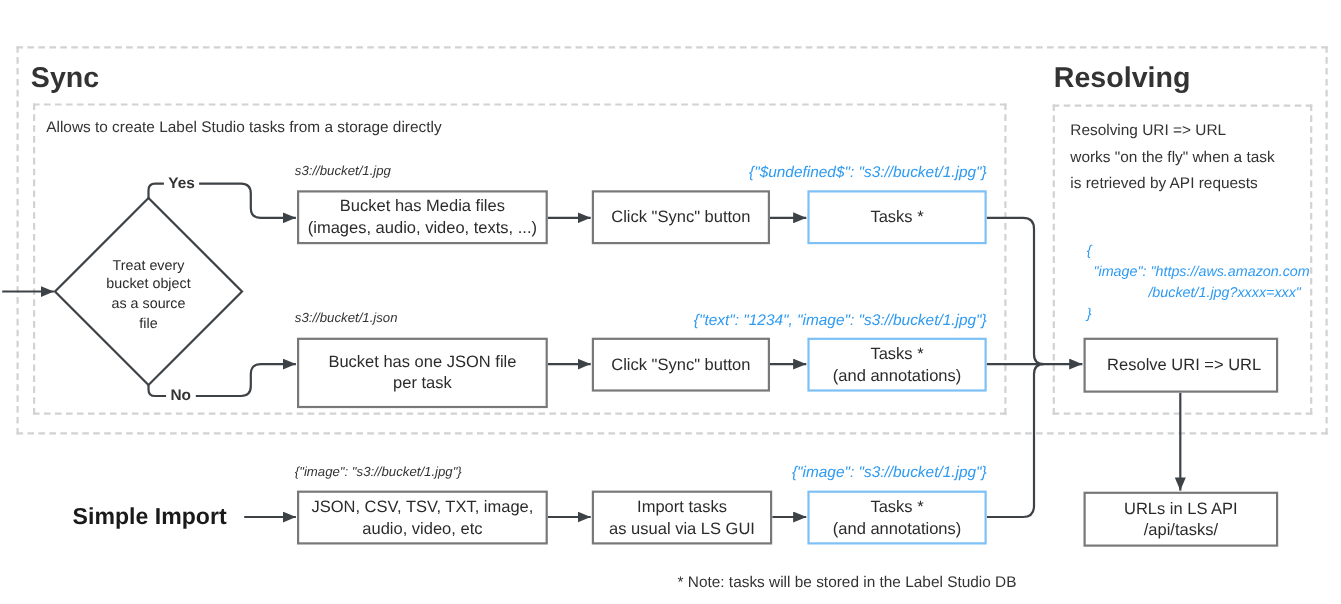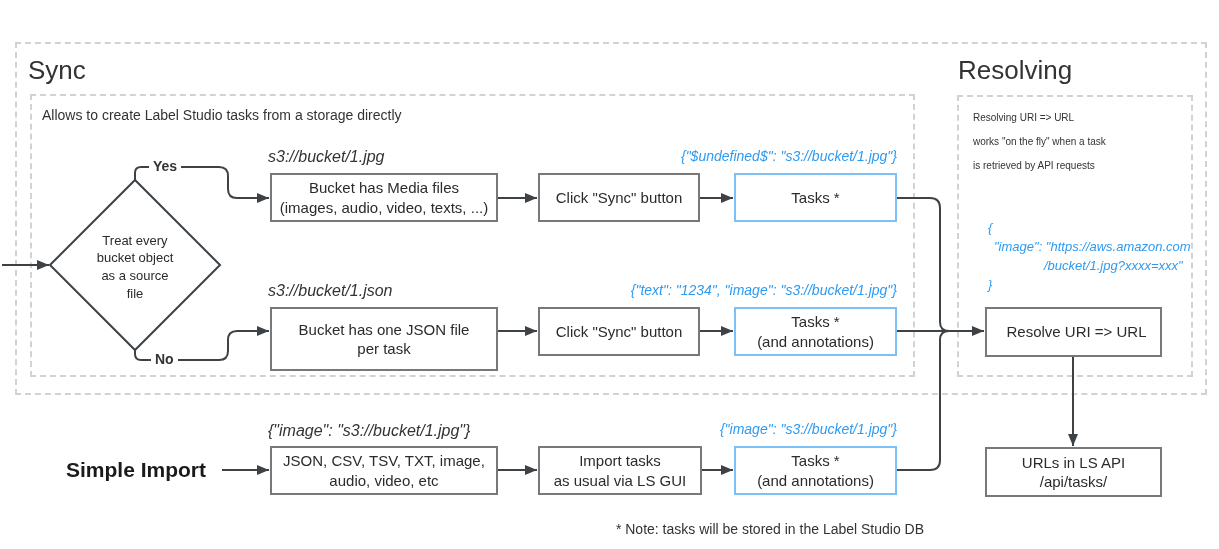--- a/index.html
+++ b/index.html
@@ -3,31 +3,31 @@
 <meta charset="utf-8">
 <style>
   * { margin:0; padding:0; box-sizing:border-box; }
   html,body { background:#ffffff; }
   body { font-family:"Liberation Sans","DejaVu Sans",sans-serif; color:#2b2b2b; }
   #canvas { position:relative; width:1219px; height:549px; background:#ffffff; overflow:hidden; }
 
   .dashed { position:absolute; border:2px dashed #d2d2d2; background:transparent; }
 
   .h-title { position:absolute; font-size:21px; font-weight:bold; color:#1a1a1a; white-space:nowrap; }
-  .h-section { position:absolute; font-size:26px; font-weight:400; color:#333; white-space:nowrap; }
+  .h-section { position:absolute; font-size:26px; font-weight:700; color:#333; white-space:nowrap; }
   .desc { position:absolute; font-size:14px; color:#333; white-space:pre-line; }
 
   svg.flow { position:absolute; left:0; top:0; width:1219px; height:549px; }
 
   .box { position:absolute; background:#fff; border:2px solid #787878; display:flex; align-items:center;
          justify-content:center; text-align:center; font-size:15px; line-height:1.3; color:#2b2b2b;
          white-space:pre-line; padding:2px 6px; }
   .box.blue { border-color:#7cc0f5; }
 
-  .uri-label { position:absolute; font-size:16px; font-style:italic; color:#333; white-space:nowrap; }
+  .uri-label { position:absolute; font-size:12px; font-style:italic; color:#333; white-space:nowrap; }
   .json-label { position:absolute; font-size:14px; font-style:italic; color:#2d9af2; white-space:nowrap; }
 
   .diamond-label { position:absolute; left:70px; top:228px; width:130px; height:78px; display:flex;
                    align-items:center; justify-content:center; text-align:center; font-size:13px;
                    line-height:1.35; color:#2b2b2b; white-space:pre-line; }
   .branch-label { position:absolute; background:#fff; padding:0 4px; font-size:14px; color:#333;font-weight:bold; }
 
   .code { position:absolute; left:988px; top:218px; font-size:13px; font-style:italic;
           color:#2d9af2; line-height:19px; }
   .code .l2 { padding-left:6px; }
@@ -42,21 +42,21 @@
 
   <div class="dashed" style="left:15px; top:42px; width:1192px; height:353px;"></div>
   <div class="dashed" style="left:30px; top:94px; width:885px; height:283px;"></div>
   <div class="dashed" style="left:957px; top:95px; width:236px; height:282px;"></div>
 
   <div class="h-section" style="left:28px; top:55px;">Sync</div>
   <div class="h-section" style="left:958px; top:55px;">Resolving</div>
   <div class="h-title" style="left:30px; top:458px;margin-left:36px;">Simple Import</div>
 
   <div class="desc" style="left:42px; top:107px;">Allows to create Label Studio tasks from a storage directly</div>
-  <div class="desc" style="left:973px; top:106px; font-size:10px; line-height:24px; width:215px;">Resolving URI =&gt; URL
+  <div class="desc" style="left:973px; top:106px; font-size:14px; line-height:24px; width:215px;">Resolving URI =&gt; URL
 works "on the fly" when a task
 is retrieved by API requests</div>
 
   <svg class="flow" viewBox="0 0 1219 549">
     <defs>
       <marker id="arr" viewBox="0 0 12 10" markerWidth="12" markerHeight="10" refX="12" refY="5" orient="auto" markerUnits="userSpaceOnUse">
         <path d="M0,0 L12,5 L0,10 Z" fill="#3d4247"></path>
       </marker>
     </defs>
     <g stroke="#3d4247" stroke-width="2" fill="none">

